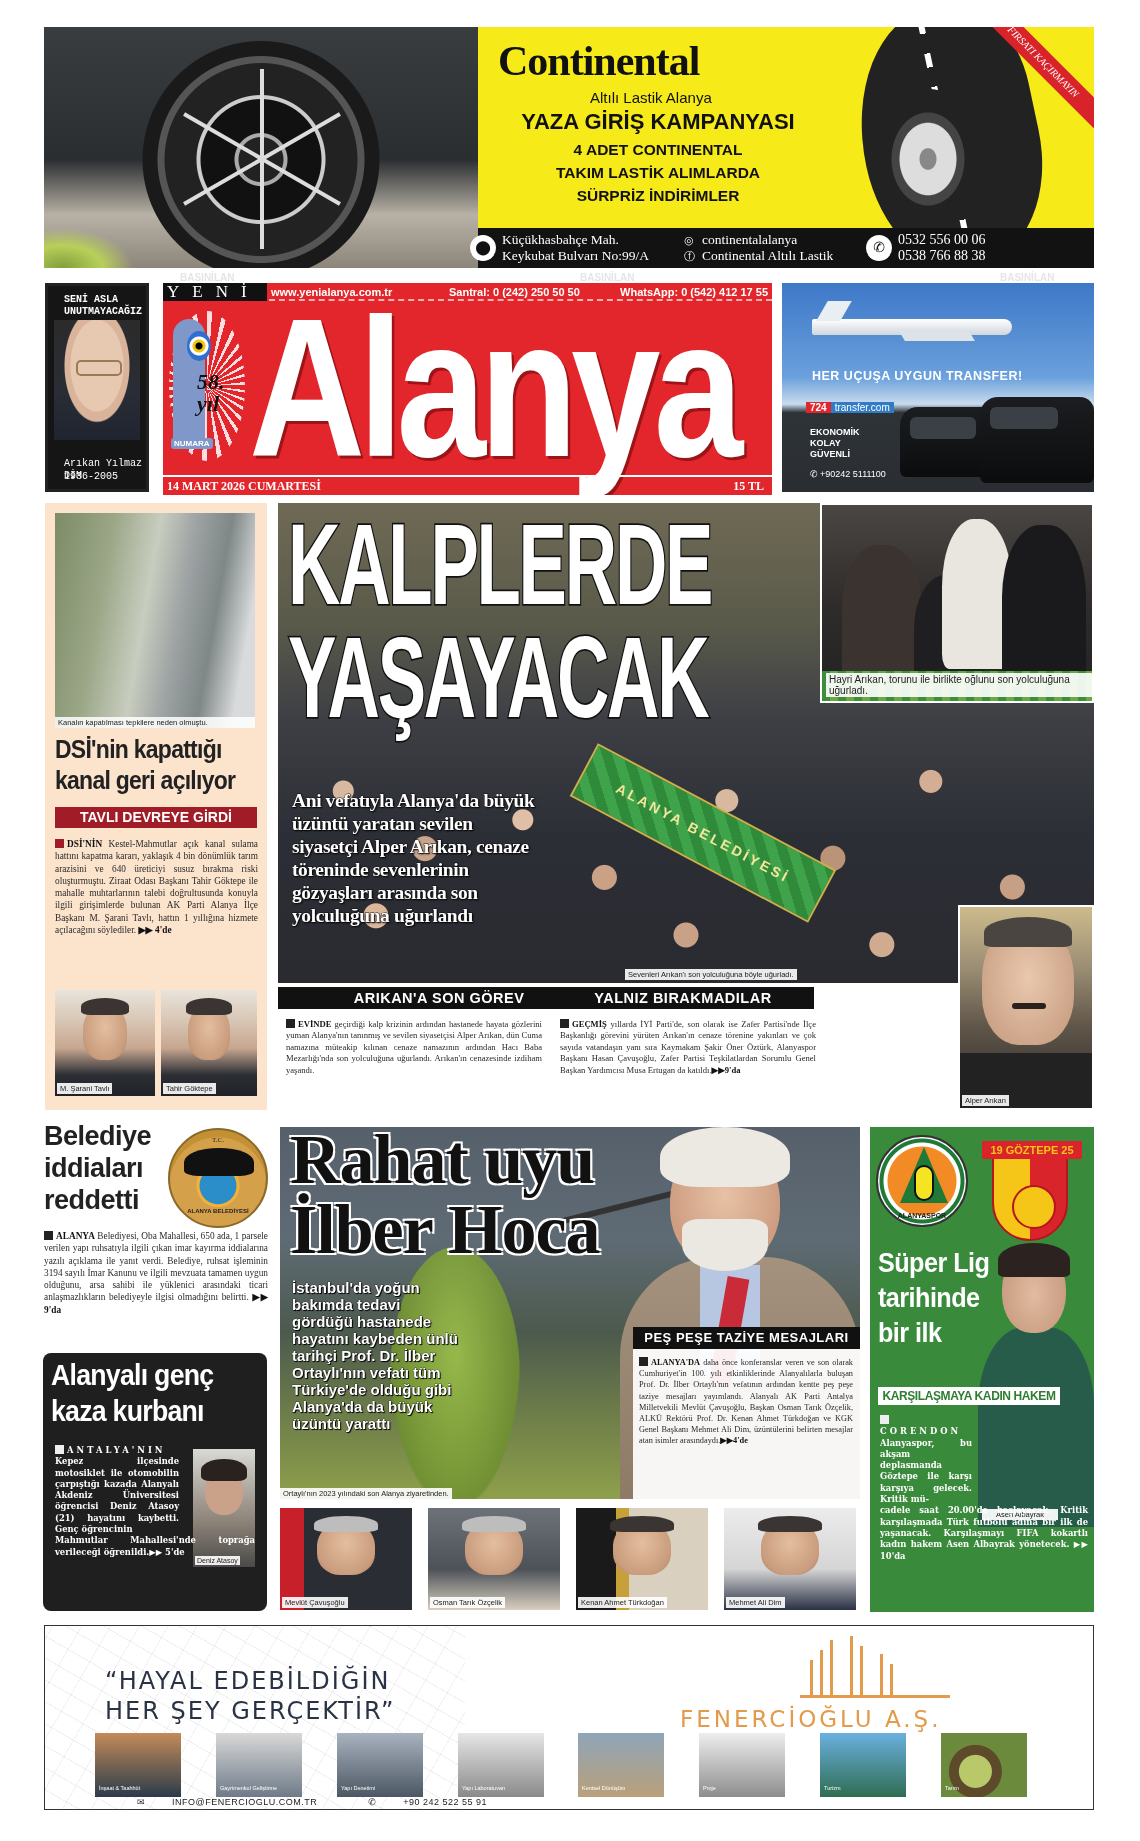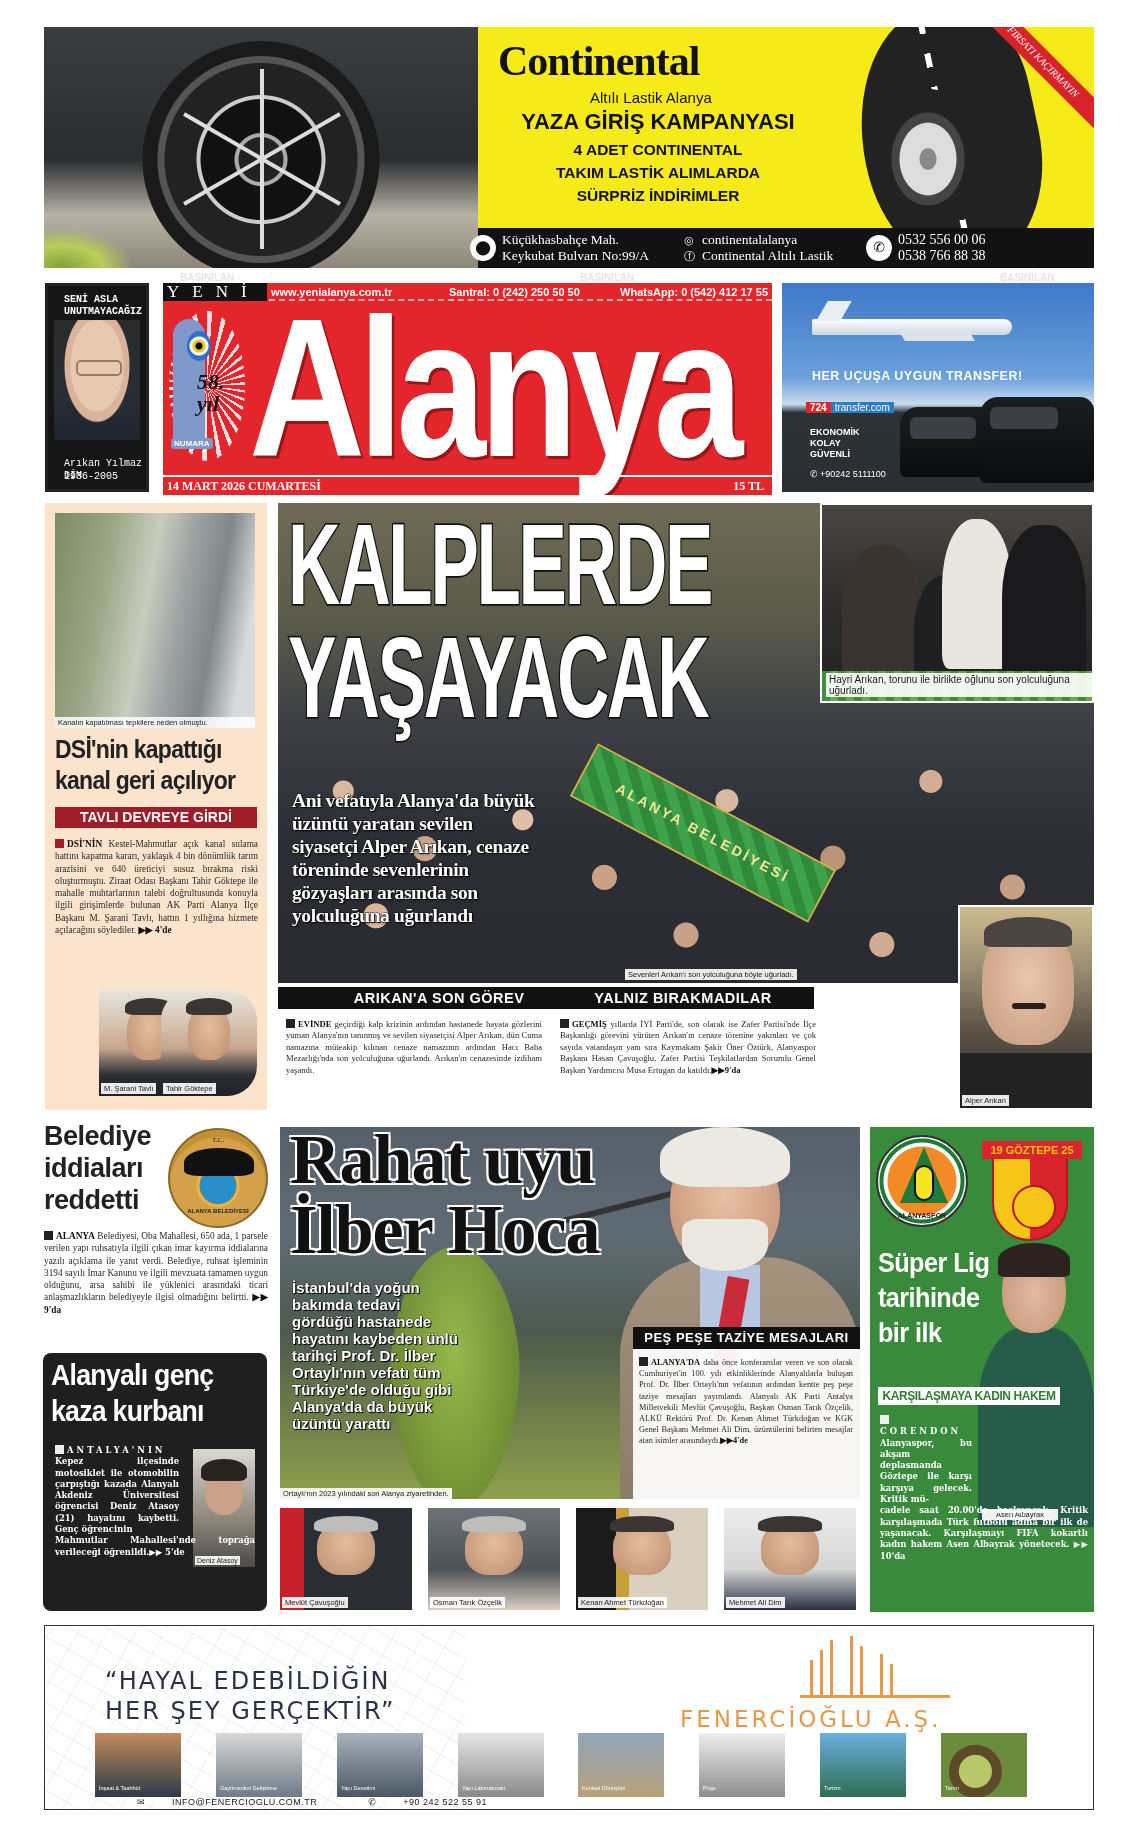--- a/index.html
+++ b/index.html
@@ -278,24 +278,24 @@
     <div class="cap">Kanalın kapatılması tepkilere neden olmuştu.</div>
   </div>
   <div id="dsi-title">
     <div>DSİ'nin kapattığı</div>
     <div>kanal geri açılıyor</div>
   </div>
   <div id="dsi-band">TAVLI DEVREYE GİRDİ</div>
   <div id="dsi-body" class="body-text">
     <span class="sq"></span><b>DSİ'NİN</b> <span>Kestel-Mahmutlar açık kanal sulama hattını kapatma kararı, yaklaşık 4 bin dönümlük tarım arazisini ve 640 üreticiyi susuz bırakma riski oluşturmuştu. Ziraat Odası Başkanı Tahir Göktepe ile mahalle muhtarlarının talebi doğrultusunda konuyla ilgili girişimlerde bulunan AK Parti Alanya İlçe Başkanı M. Şarani Tavlı, hattın 1 yıllığına hizmete açılacağını söylediler.</span> <b>▶▶ 4'de</b>
   </div>
-  <div class="person" style="left:10px; top:487px; width:100px; height:106px;margin-left:44px;">
+  <div class="person" style="left:10px; top:487px; width:100px; height:106px;">
     <span class="nm">M. Şarani Tavlı</span>
   </div>
-  <div class="person" style="left:116px; top:487px; width:96px; height:106px;border-radius:30px;">
+  <div class="person" style="left:116px; top:487px; width:96px; height:106px;">
     <span class="nm">Tahir Göktepe</span>
   </div>
 </div>
 
 <div id="funeral" class="abs">
   <div id="crowd">
     <div id="coffin">ALANYA BELEDİYESİ</div>
   </div>
   <div id="kalplerde">
     <div>KALPLERDE</div>

